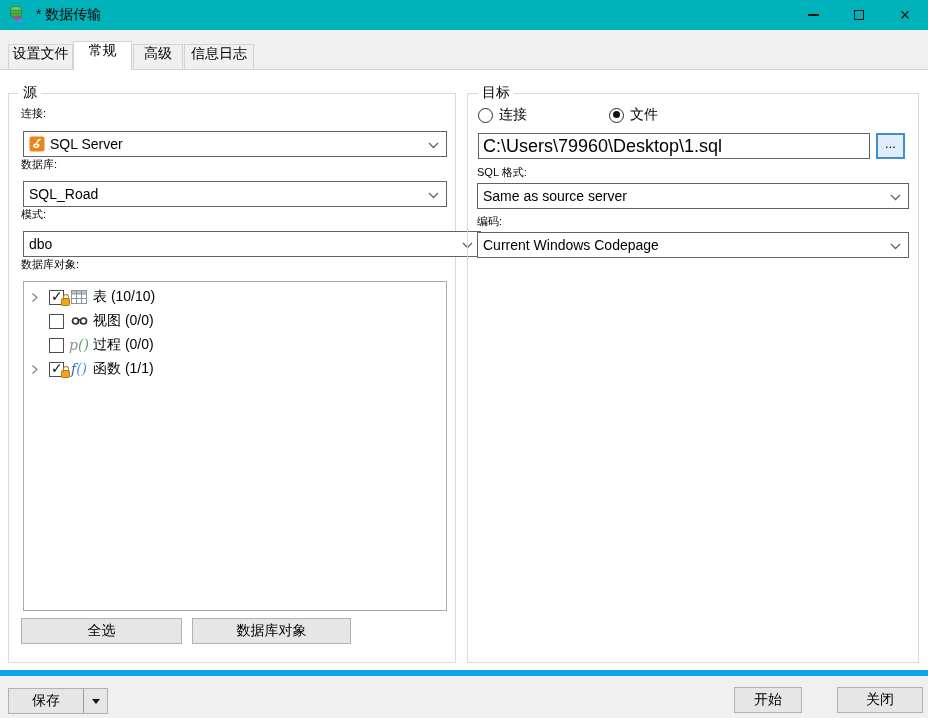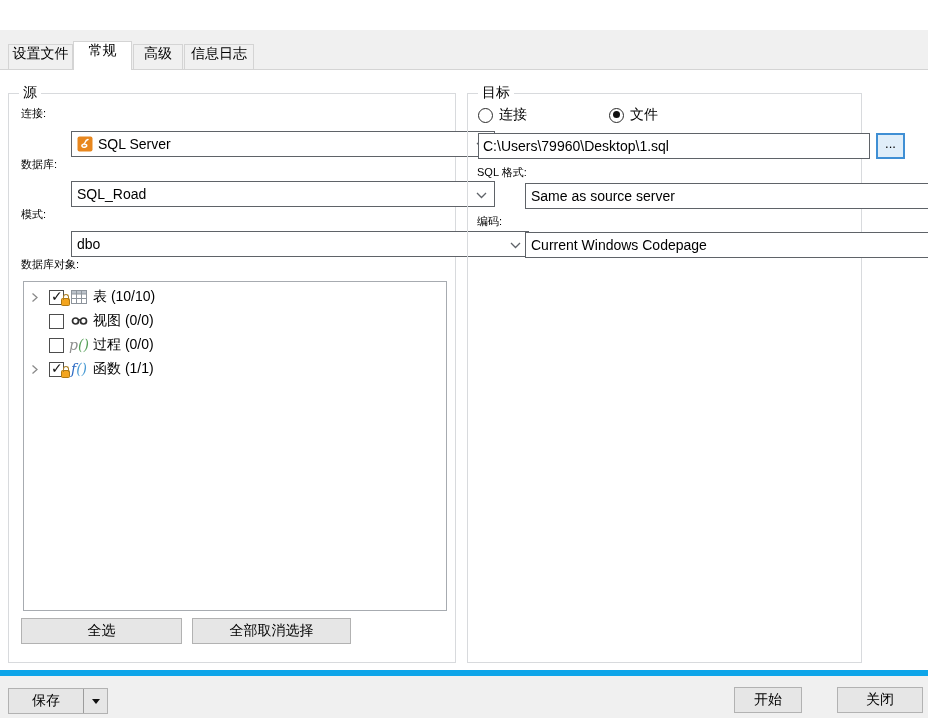--- a/index.html
+++ b/index.html
@@ -24,32 +24,32 @@
   .tab1 { left:8px;  width:65px; }
   .tab2 { left:73px; width:59px; }
   .tab3 { left:133px; width:50px; }
   .tab4 { left:184px; width:70px; }
 
   
   .content { position:absolute; left:0; top:70px; width:928px; height:600px; background:#ffffff; }
   .groupbox { position:absolute; border:1px solid #d8dadd; }
   .groupbox .group-title { position:absolute; top:-10px; left:10px; background:#ffffff; padding:0 4px; font-size:14px; }
   .group-src { left:8px;  top:23px; width:448px; height:570px; }
-  .group-dst { left:467px; top:23px; width:395px; height:570px; }
+  .group-dst { left:467px; top:23px; width:452px; height:570px; }
 
   .fld-label { position:absolute; font-size:11px; white-space:nowrap; }
 
-  .combo { position:absolute; height:26px; background:#fff; border:1px solid #5f6368; display:flex; align-items:center; padding:0 22px 0 5px; cursor:default;margin-left:48px; }
+  .combo { position:absolute; height:26px; background:#fff; border:1px solid #5f6368; display:flex; align-items:center; padding:0 22px 0 5px; cursor:default; }
   .combo .combo-text { white-space:nowrap; overflow:hidden; }
   .combo .chev { position:absolute; right:7px; top:10px; }
   .combo.indent-text { }
 
   .srv-icon { width:16px; height:16px; margin-right:5px; flex:0 0 auto; }
 
-  .textinput { position:absolute; height:26px; background:#fff; border:1px solid #5f6368; font-size:14px; padding:0 4px; font-family:"Liberation Sans","DejaVu Sans",sans-serif; }
+  .textinput { position:absolute; height:26px; background:#fff; border:1px solid #5f6368; font-size:18px; padding:0 4px; font-family:"Liberation Sans","DejaVu Sans",sans-serif; }
   .browse-btn { position:absolute; height:26px; width:29px; background:#e0eef9; border:2px solid #3f8fd4; font-size:13px; display:flex; align-items:center; justify-content:center; padding-bottom:6px; cursor:default; }
 
   
   .radio-row { position:absolute; display:flex; align-items:center; cursor:default; }
   .radio-circle { width:15px; height:15px; border:1.5px solid #2b2b2b; border-radius:50%; background:#fff; margin-right:6px; position:relative; flex:0 0 auto; }
   .radio-circle.sel::after { content:""; position:absolute; left:2.5px; top:2.5px; width:7px; height:7px; border-radius:50%; background:#111; }
 
   
   .treebox { position:absolute; left:14px; top:187px; width:424px; height:330px; border:1px solid #a7abb0; background:#fff; padding-top:3px; }
   .tree-row { height:24px; display:flex; align-items:center; padding-left:7px; cursor:default; }
@@ -70,20 +70,41 @@
   .split-btn { position:absolute; left:8px; top:12px; width:100px; height:26px; background:#e6e6e6; border:1px solid #b2b2b2; display:flex; cursor:default; }
   .split-main { width:74px; display:flex; align-items:center; justify-content:center; font-size:14px; }
   .split-arrow { width:24px; border-left:1px solid #9c9c9c; display:flex; align-items:center; justify-content:center; }
   .caret-down { width:0; height:0; border-left:4.5px solid transparent; border-right:4.5px solid transparent; border-top:5px solid #111; }
 </style>
 </head>
 <body>
 
 <div id="app">
 
+  <div class="titlebar">
+    <svg class="app-icon" viewBox="0 0 20 20">
+      <path d="M2.5 3.5 v6.5 a5.5 2.1 0 0 0 11 0 V3.5" fill="#4fae43" stroke="#2e7d32" stroke-width="0.6"></path>
+      <ellipse cx="8" cy="3.5" rx="5.5" ry="2.1" fill="#6cc95d" stroke="#2e7d32" stroke-width="0.6"></ellipse>
+      <path d="M2.5 6.8 a5.5 2.1 0 0 0 11 0 M2.5 9.9 a5.5 2.1 0 0 0 11 0" fill="none" stroke="#2e7d32" stroke-width="0.6"></path>
+      <path d="M10 10.2 L4.2 13 L10 15.8 V14 H13.5 V12 H10 Z" fill="#c43b8f"></path>
+      <path d="M11.3 13.2 L17.6 15.9 L11.3 18.8 V17 H8.2 V15 H11.3 Z" fill="#2f9cd8"></path>
+    </svg>
+    <span class="title">* 数据传输</span>
+    <div class="win-controls">
+      <div class="win-btn">
+          <div class="glyph-min"></div>
+        </div>
+      <div class="win-btn">
+          <div class="glyph-max"></div>
+        </div>
+      <div class="win-btn">
+          <span class="glyph-close">×</span>
+        </div>
+    </div>
+  </div>
 
   <div class="tabstrip">
     <div class="tab tab1">
         <span>设置文件</span>
       </div>
     <div class="tab tab2 active">
         <span>常规</span>
       </div>
     <div class="tab tab3">
         <span>高级</span>
@@ -189,21 +210,21 @@
           </span>
           <span class="tree-label">函数  (1/1)</span>
         </div>
 
       </div>
 
       <div class="btn" style="left:12px; top:524px; width:161px; height:26px;">
           <span>全选</span>
         </div>
       <div class="btn" style="left:183px; top:524px; width:159px; height:26px;">
-          <span>全部取消选择</span>
+          <span>数据库对象</span>
         </div>
     </div>
 
     <div class="groupbox group-dst">
       <span class="group-title">目标</span>
 
       <div class="radio-row" style="left:10px; top:12px;">
         <span class="radio-circle"></span>
         <span>连接</span>
       </div>

